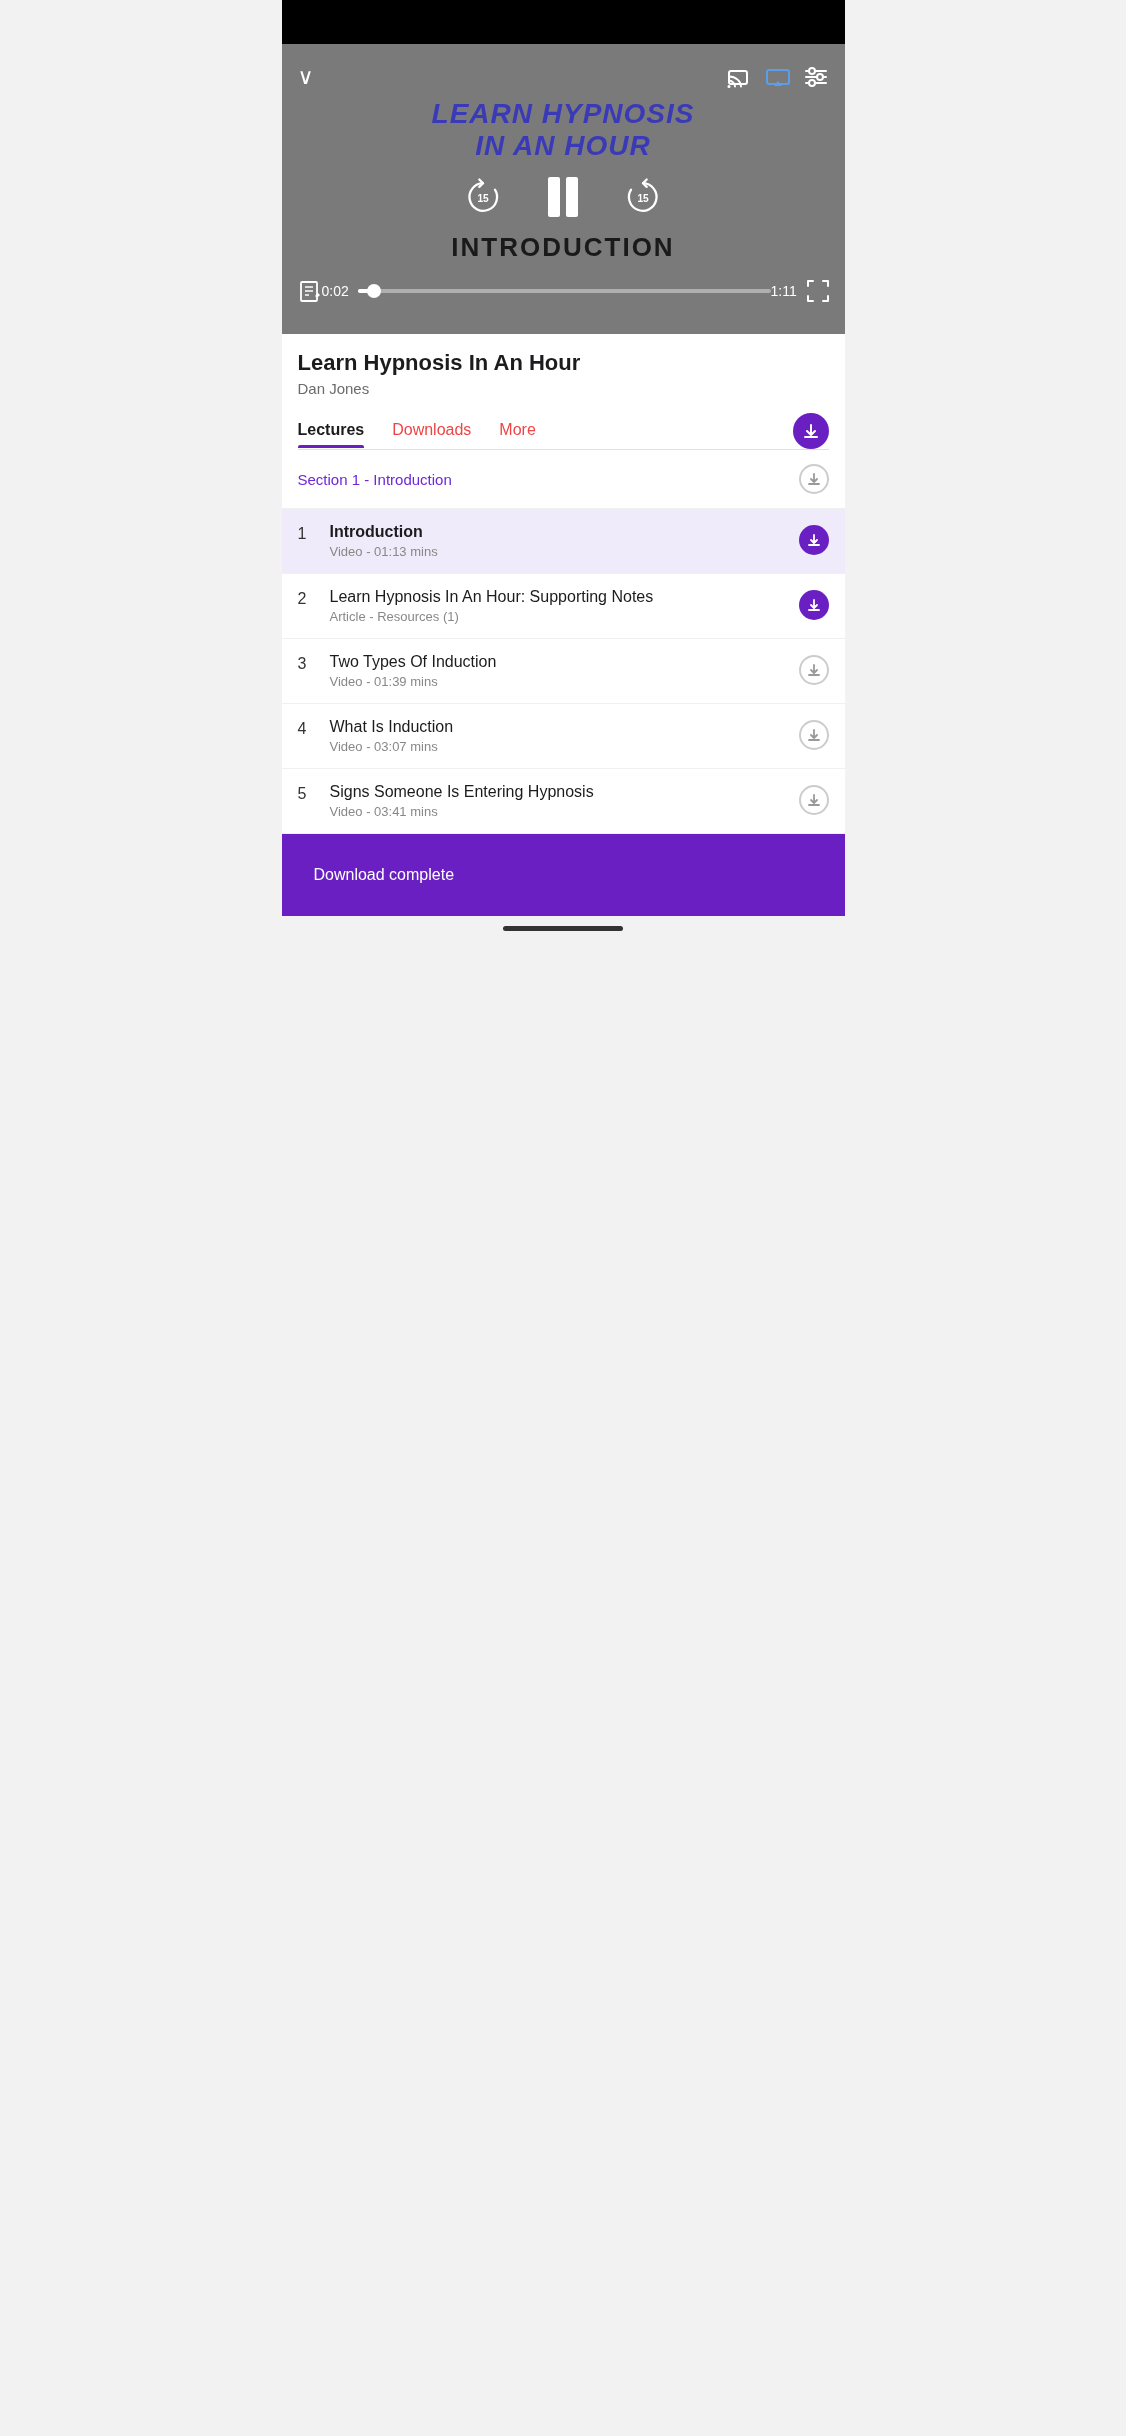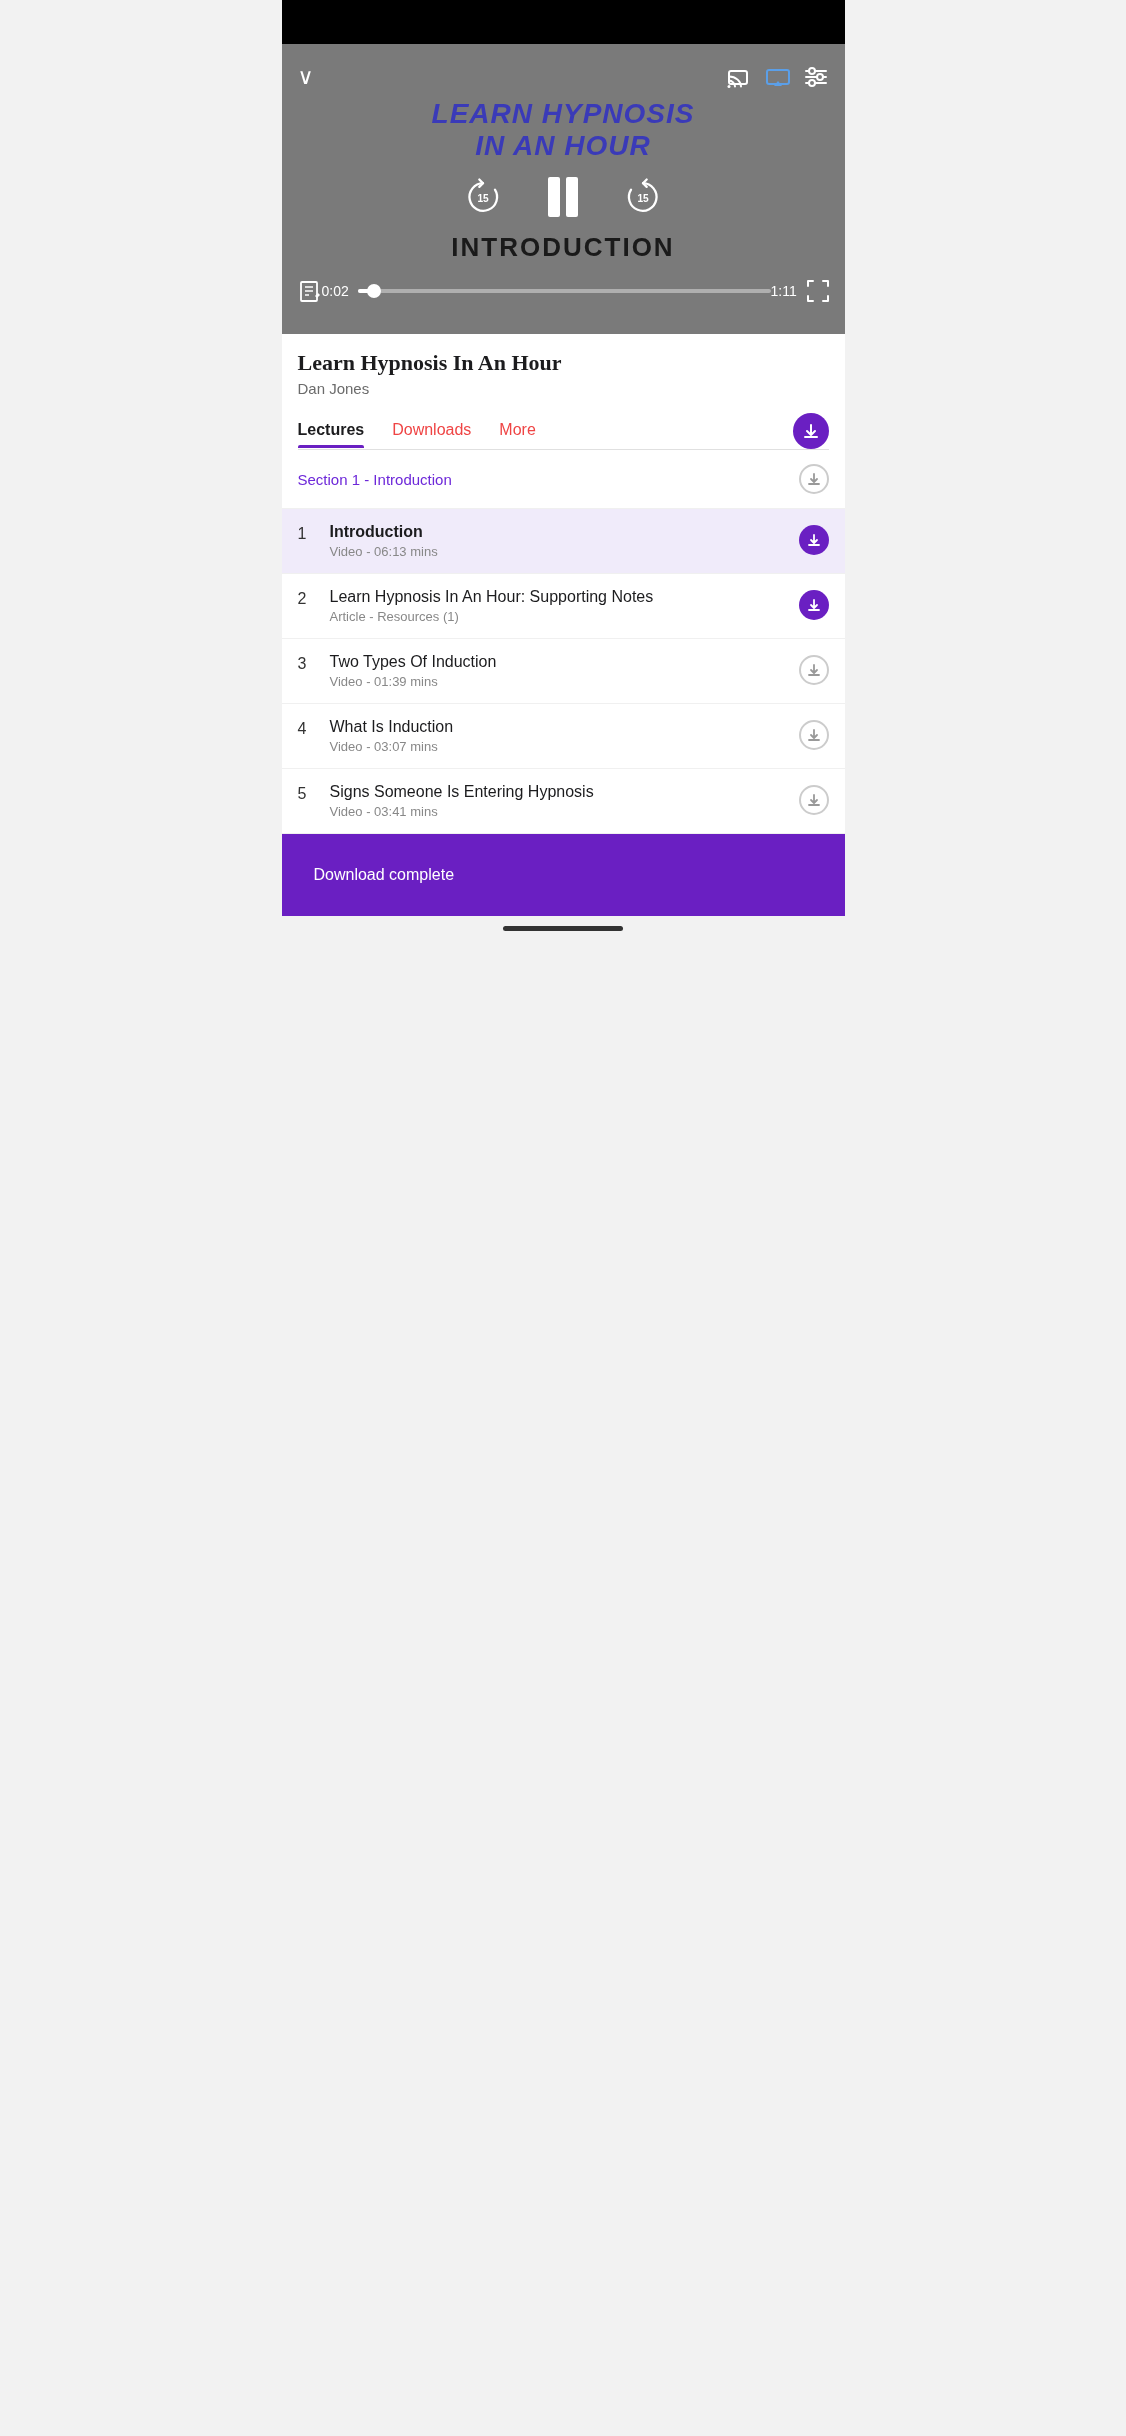--- a/index.html
+++ b/index.html
@@ -165,21 +165,20 @@
     .content-area {
       background: #fff;
       padding: 16px 16px 0;
     }
 
     .course-title {
       font-size: 22px;
       font-weight: 600;
       color: #1c1c1e;
       margin-bottom: 4px;
-      font-family: Liberation Serif, serif;
     }
 
     .course-author {
       font-size: 15px;
       color: #6b6b6b;
       margin-bottom: 16px;
     }
 
     
     .tabs-container {
@@ -483,21 +482,21 @@
         <path d="M7 2 L7 9 M4 7 L7 10 L10 7" stroke="#999" stroke-width="1.8" stroke-linecap="round" stroke-linejoin="round"></path>
         <line x1="2" y1="12" x2="12" y2="12" stroke="#999" stroke-width="1.8" stroke-linecap="round"></line>
       </svg>
     </div>
   </div>
 
   <div class="lecture-item active">
     <span class="lecture-number">1</span>
     <div class="lecture-info">
       <div class="lecture-name">Introduction</div>
-      <div class="lecture-meta">Video - 06:13 mins</div>
+      <div class="lecture-meta">Video - 01:13 mins</div>
     </div>
     <div class="lecture-download">
       <div class="download-filled">
         <svg width="14" height="14" viewBox="0 0 14 14" fill="none">
           <path d="M7 2 L7 9 M4 7 L7 10 L10 7" stroke="white" stroke-width="1.8" stroke-linecap="round" stroke-linejoin="round"></path>
           <line x1="2" y1="12" x2="12" y2="12" stroke="white" stroke-width="1.8" stroke-linecap="round"></line>
         </svg>
       </div>
     </div>
   </div>

